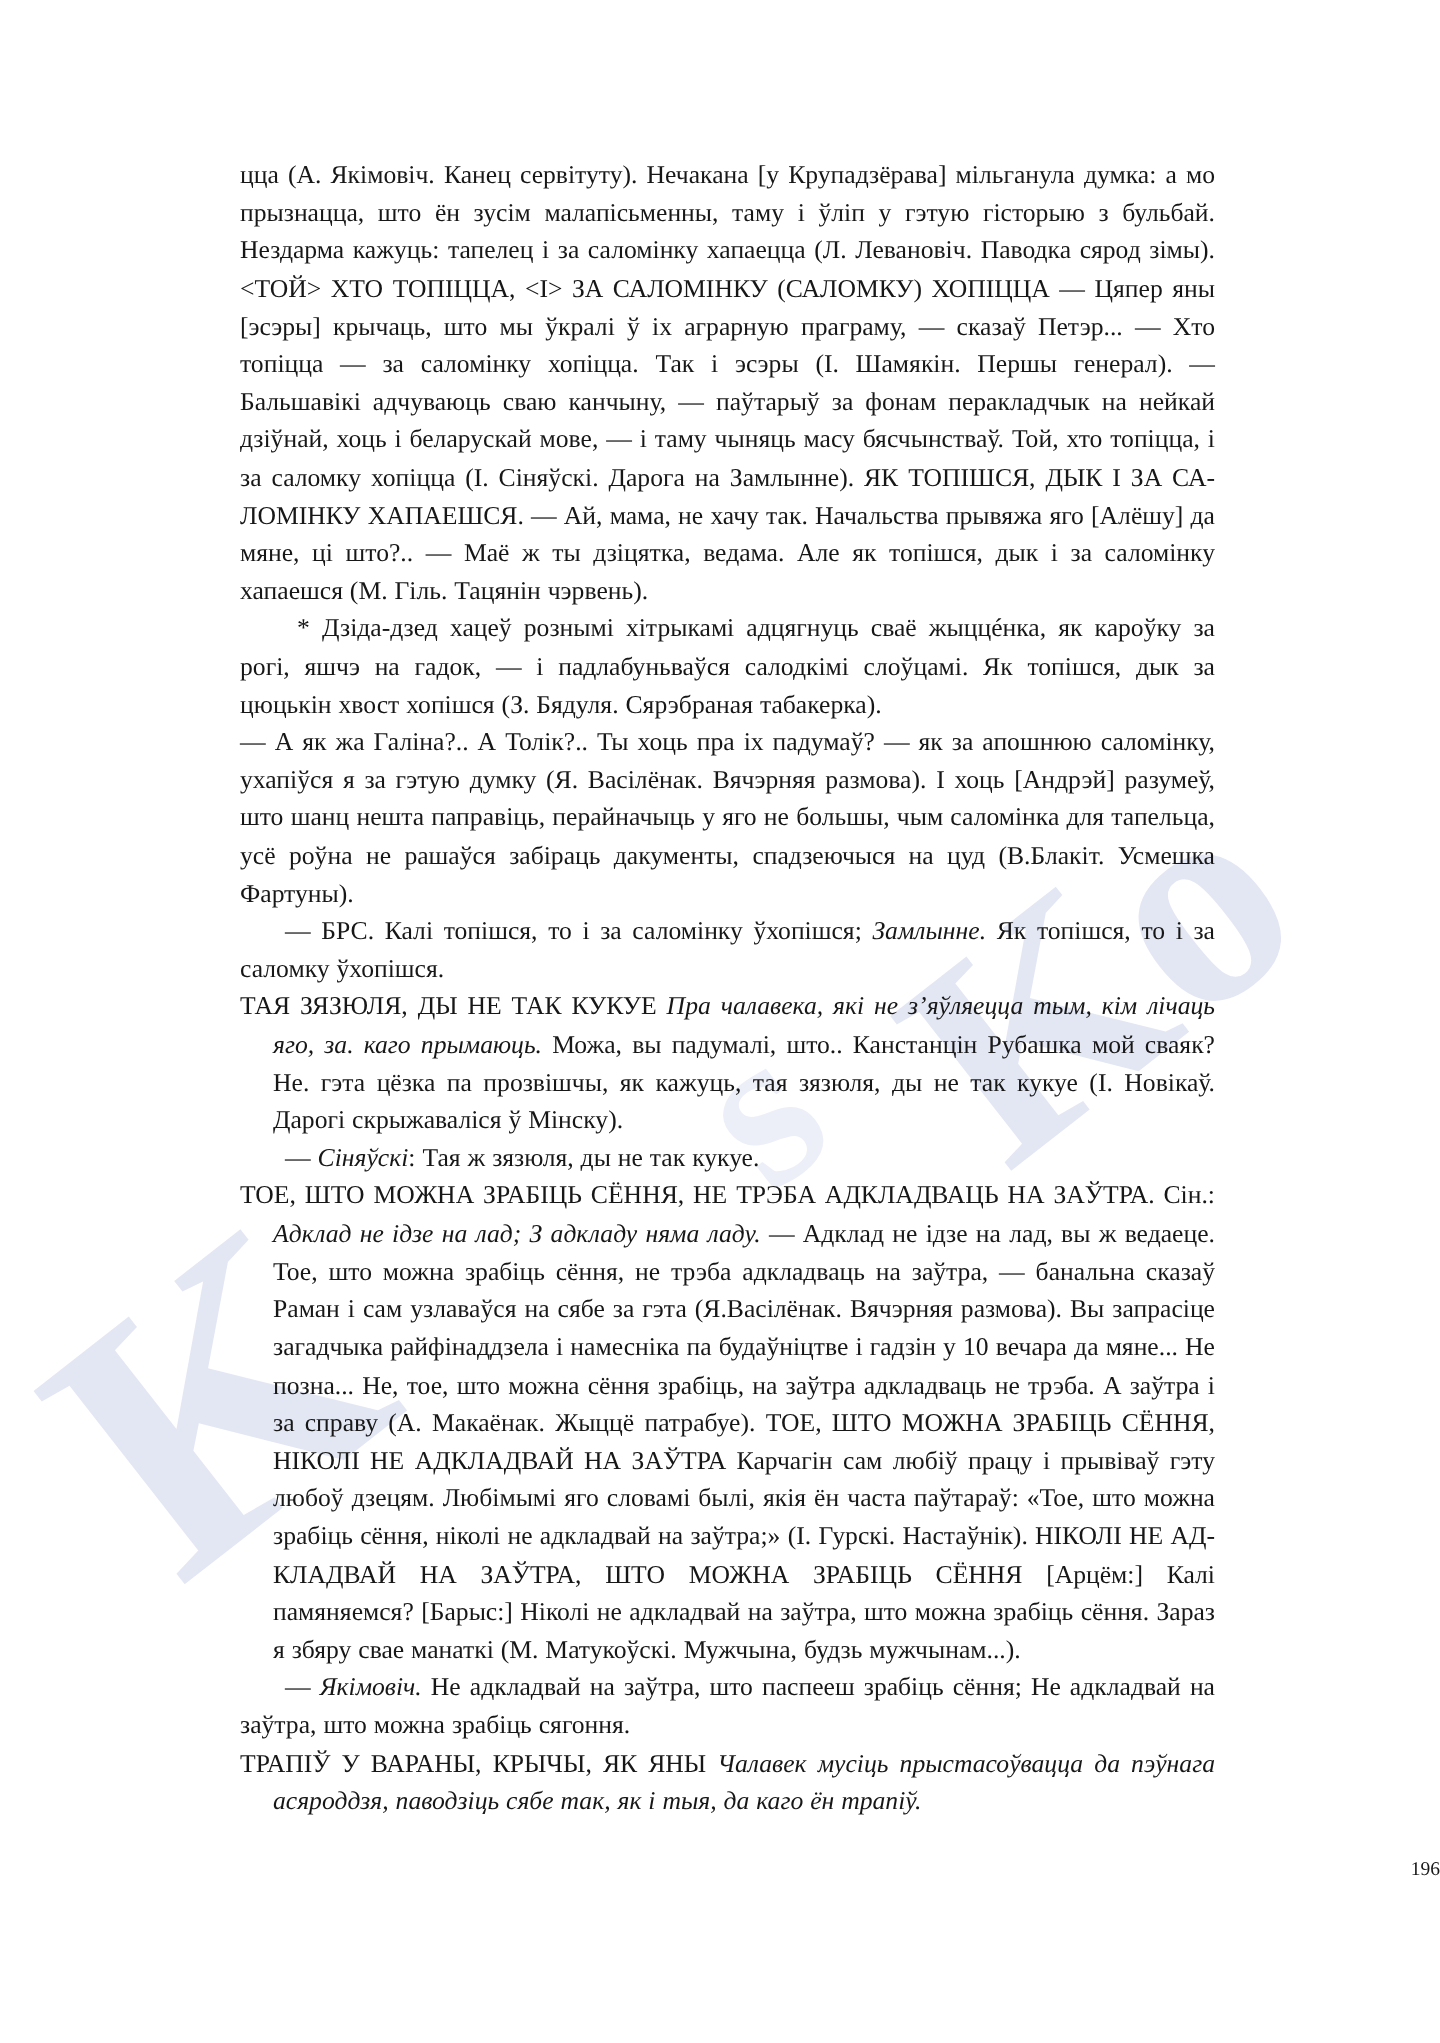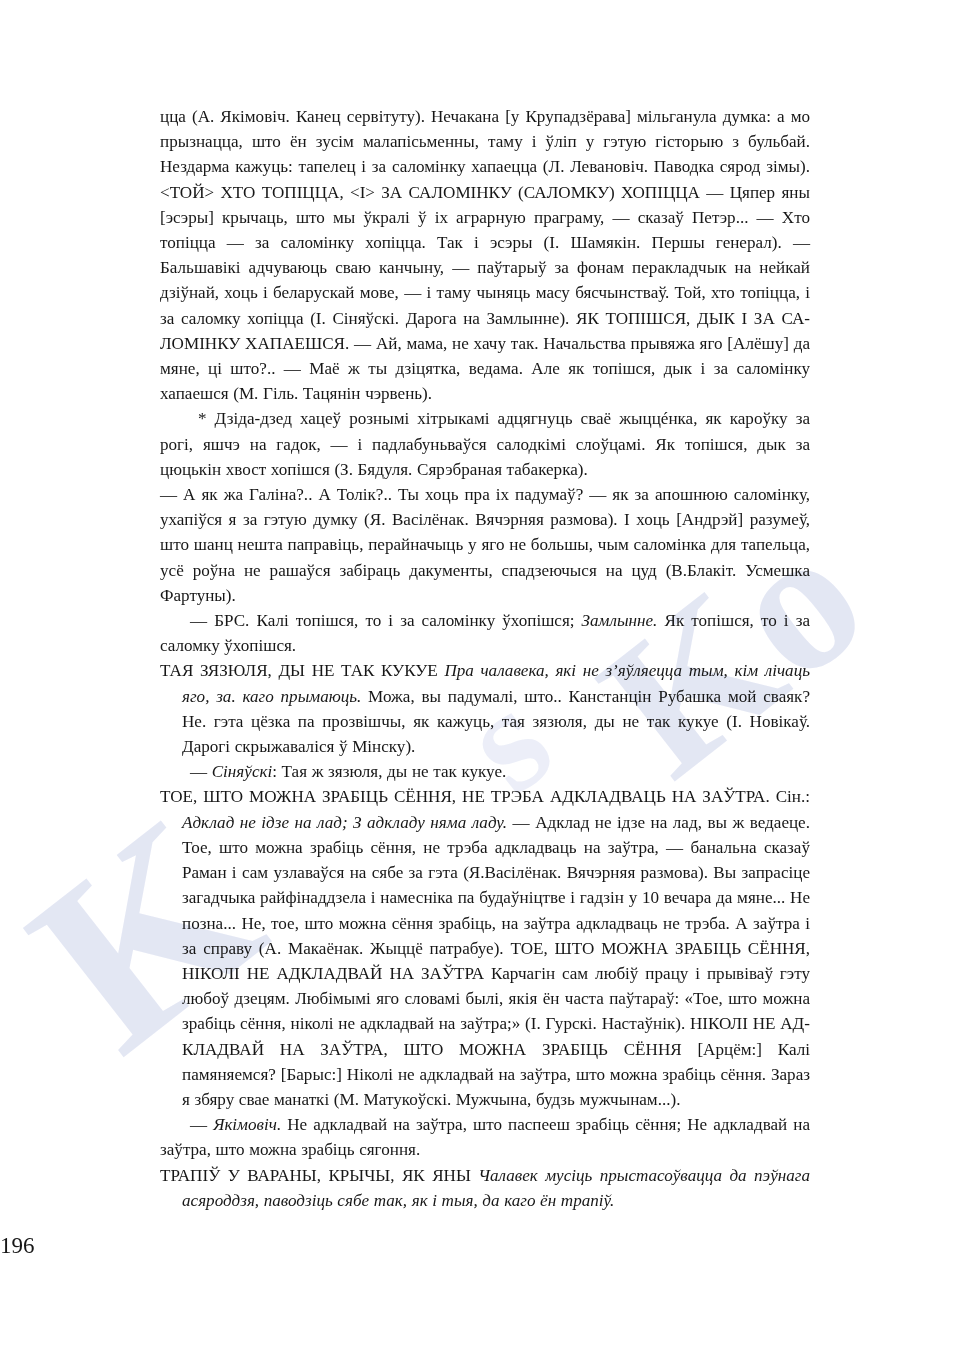--- a/index.html
+++ b/index.html
@@ -95,22 +95,22 @@
   .gap-sm { margin-top: 0px; }
   .gap-lg { margin-top: 20px; }            
   i.it { font-style: italic; }
 
   
   #page-number {
     position: absolute;
     left: 0;
     right: 0;
     top: 1236px;
-    text-align: left;
-    font-size: 23px;
+    text-align: right;
+    font-size: 13px;
     line-height: 20px;
     z-index: 2;
   }
 </style>
 </head>
 <body>
 
 <div id="watermark-layer">
   <div class="wm wm-left">K</div>
   <div class="wm wm-mid">s</div>

